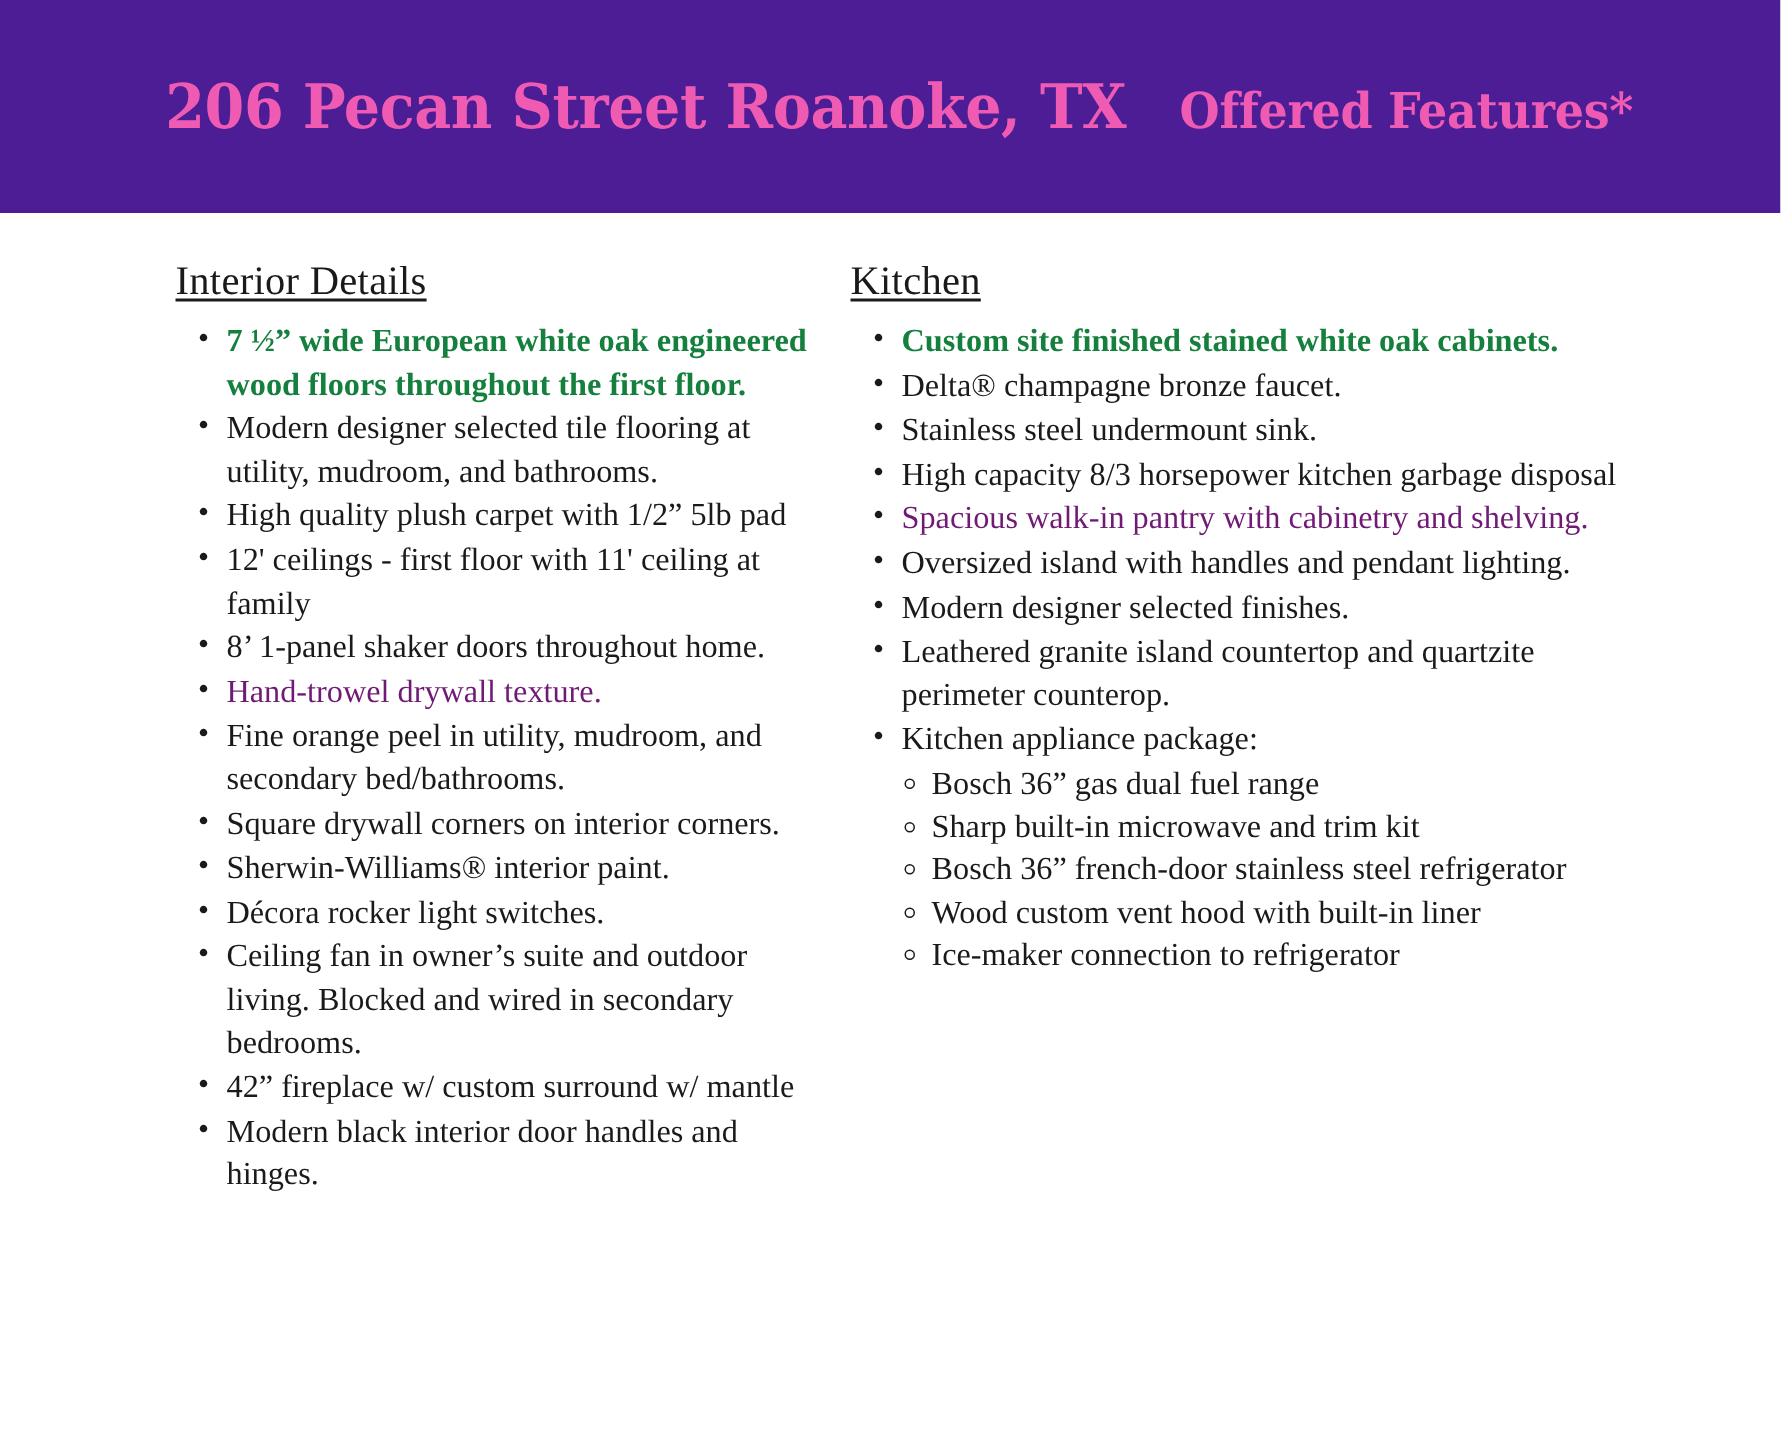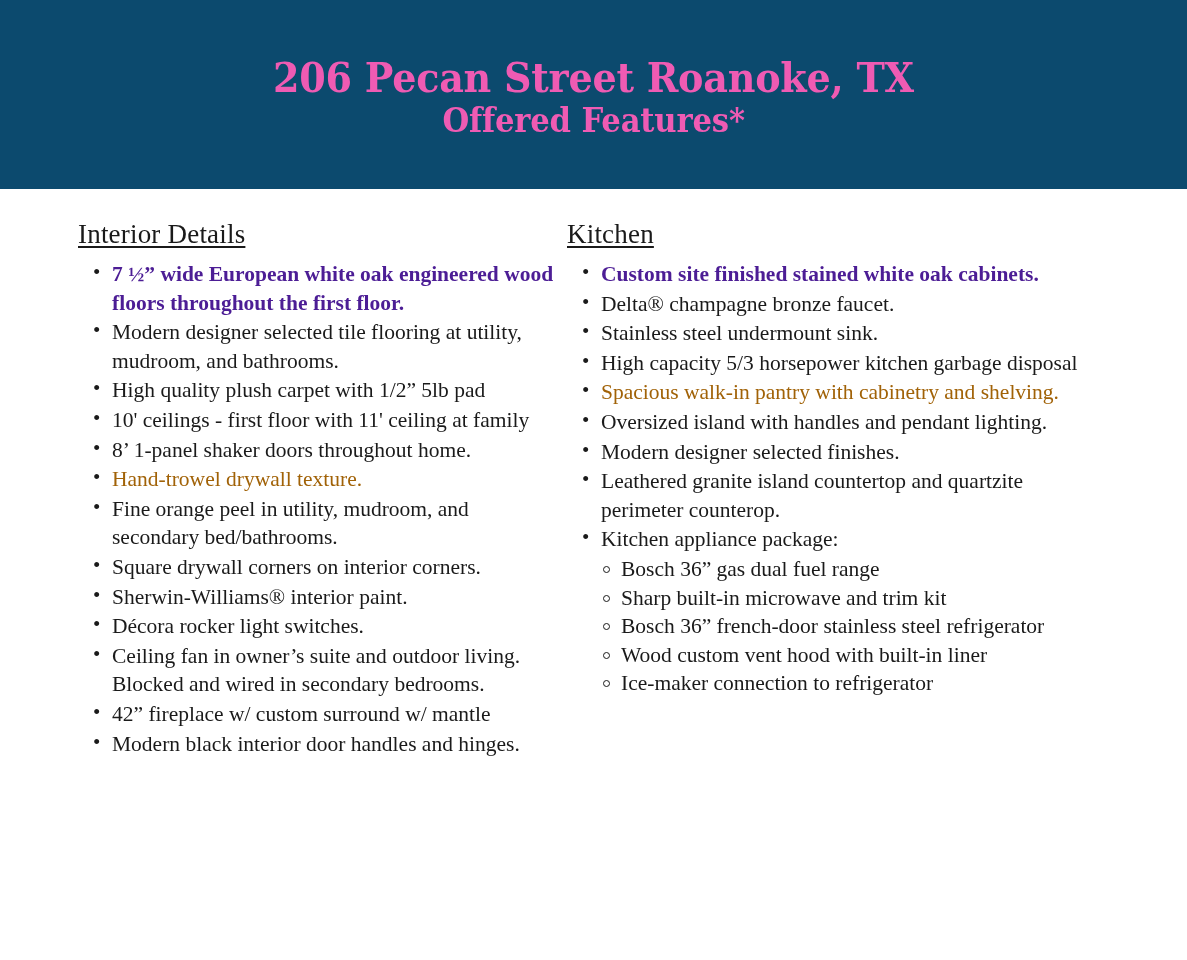--- a/index.html
+++ b/index.html
@@ -10,24 +10,24 @@
     width: 1187px;
     height: 960px;
     background: #ffffff;
     font-family: "Liberation Serif", "DejaVu Serif", serif;
     overflow: hidden;
     position: relative;
   }
 
   
   .header-band {
-    height: 189px;
-    background: #0c4a6e;
+    height: 142px;
+    background: #4c1d95;
     display: flex;
-    flex-direction: column;
+    flex-direction: row;
     align-items: center;
     justify-content: center;
     box-sizing: border-box;
     padding-top: 6px;
   }
   .doc-title {
     font-family: "DejaVu Serif", "Liberation Serif", serif;
     font-weight: bold;
     font-size: 41px;
     line-height: 1.05;
@@ -56,21 +56,21 @@
     position: relative;
     padding: 0;
   }
   .columns {
     display: flex;
     padding-top: 30px;
   }
   .col {
     box-sizing: border-box;
   }
-  .col-left  { width: 554px; padding-left: 78px; }
+  .col-left  { width: 554px; padding-left: 117px; }
   .col-right { width: 553px; padding-left: 13px; }
 
   .section-heading {
     font-family: "Liberation Serif", "DejaVu Serif", serif;
     font-size: 27px;
     color: #1a1a1a;
     text-decoration: underline;
     text-underline-offset: 3px;
     margin: 0 0 10px 0;
     letter-spacing: 0.2px;
@@ -92,26 +92,26 @@
   ul.feat > li::before {
     content: "\2022";
     position: absolute;
     left: 15px;
     top: -1px;
     font-size: 21px;
     color: #1a1a1a;
     line-height: 1.33;
   }
   ul.feat > li.pink-bold {
-    color: #4c1d95;
+    color: #15803d;
     font-weight: bold;
   }
   ul.feat > li.pink-bold::before { color: #1a1a1a; font-weight: normal; }
   ul.feat > li.pink-light {
-    color: #a16207;
+    color: #701a75;
   }
   ul.feat > li.pink-light::before { color: #1a1a1a; }
 
   ul.sub {
     list-style: none;
     margin: 0;
     padding: 0 0 0 36px;
   }
   ul.sub > li {
     position: relative;
@@ -143,40 +143,40 @@
 <div class="content">
 
   <div class="columns">
 
     <div class="col col-left">
       <div class="section-heading">Interior Details</div>
       <ul class="feat">
         <li class="pink-bold">7 ½” wide European white oak engineered wood floors throughout the first floor.</li>
         <li>Modern designer selected tile flooring at utility, mudroom, and bathrooms.</li>
         <li>High quality plush carpet with 1/2” 5lb pad</li>
-        <li>10' ceilings - first floor with 11' ceiling at family</li>
+        <li>12' ceilings - first floor with 11' ceiling at family</li>
         <li>8’ 1-panel shaker doors throughout home.</li>
         <li class="pink-light">Hand-trowel drywall texture.</li>
         <li>Fine orange peel in utility, mudroom, and secondary bed/bathrooms.</li>
         <li>Square drywall corners on interior corners.</li>
         <li>Sherwin-Williams® interior paint.</li>
         <li>Décora rocker light switches.</li>
         <li>Ceiling fan in owner’s suite and outdoor living. Blocked and wired in secondary bedrooms.</li>
         <li>42” fireplace w/ custom surround w/ mantle</li>
         <li>Modern black interior door handles and hinges.</li>
       </ul>
     </div>
 
     <div class="col col-right">
       <div class="section-heading">Kitchen</div>
       <ul class="feat">
         <li class="pink-bold">Custom site finished stained white oak cabinets.</li>
         <li>Delta® champagne bronze faucet.</li>
         <li>Stainless steel undermount sink.</li>
-        <li>High capacity 5/3 horsepower kitchen garbage disposal</li>
+        <li>High capacity 8/3 horsepower kitchen garbage disposal</li>
         <li class="pink-light">Spacious walk-in pantry with cabinetry and shelving.</li>
         <li>Oversized island with handles and pendant lighting.</li>
         <li>Modern designer selected finishes.</li>
         <li>Leathered granite island countertop and quartzite perimeter counterop.</li>
         <li>Kitchen appliance package:</li>
       </ul>
       <ul class="sub">
         <li>Bosch 36” gas dual fuel range</li>
         <li>Sharp built-in microwave and trim kit</li>
         <li>Bosch 36” french-door stainless steel refrigerator</li>

